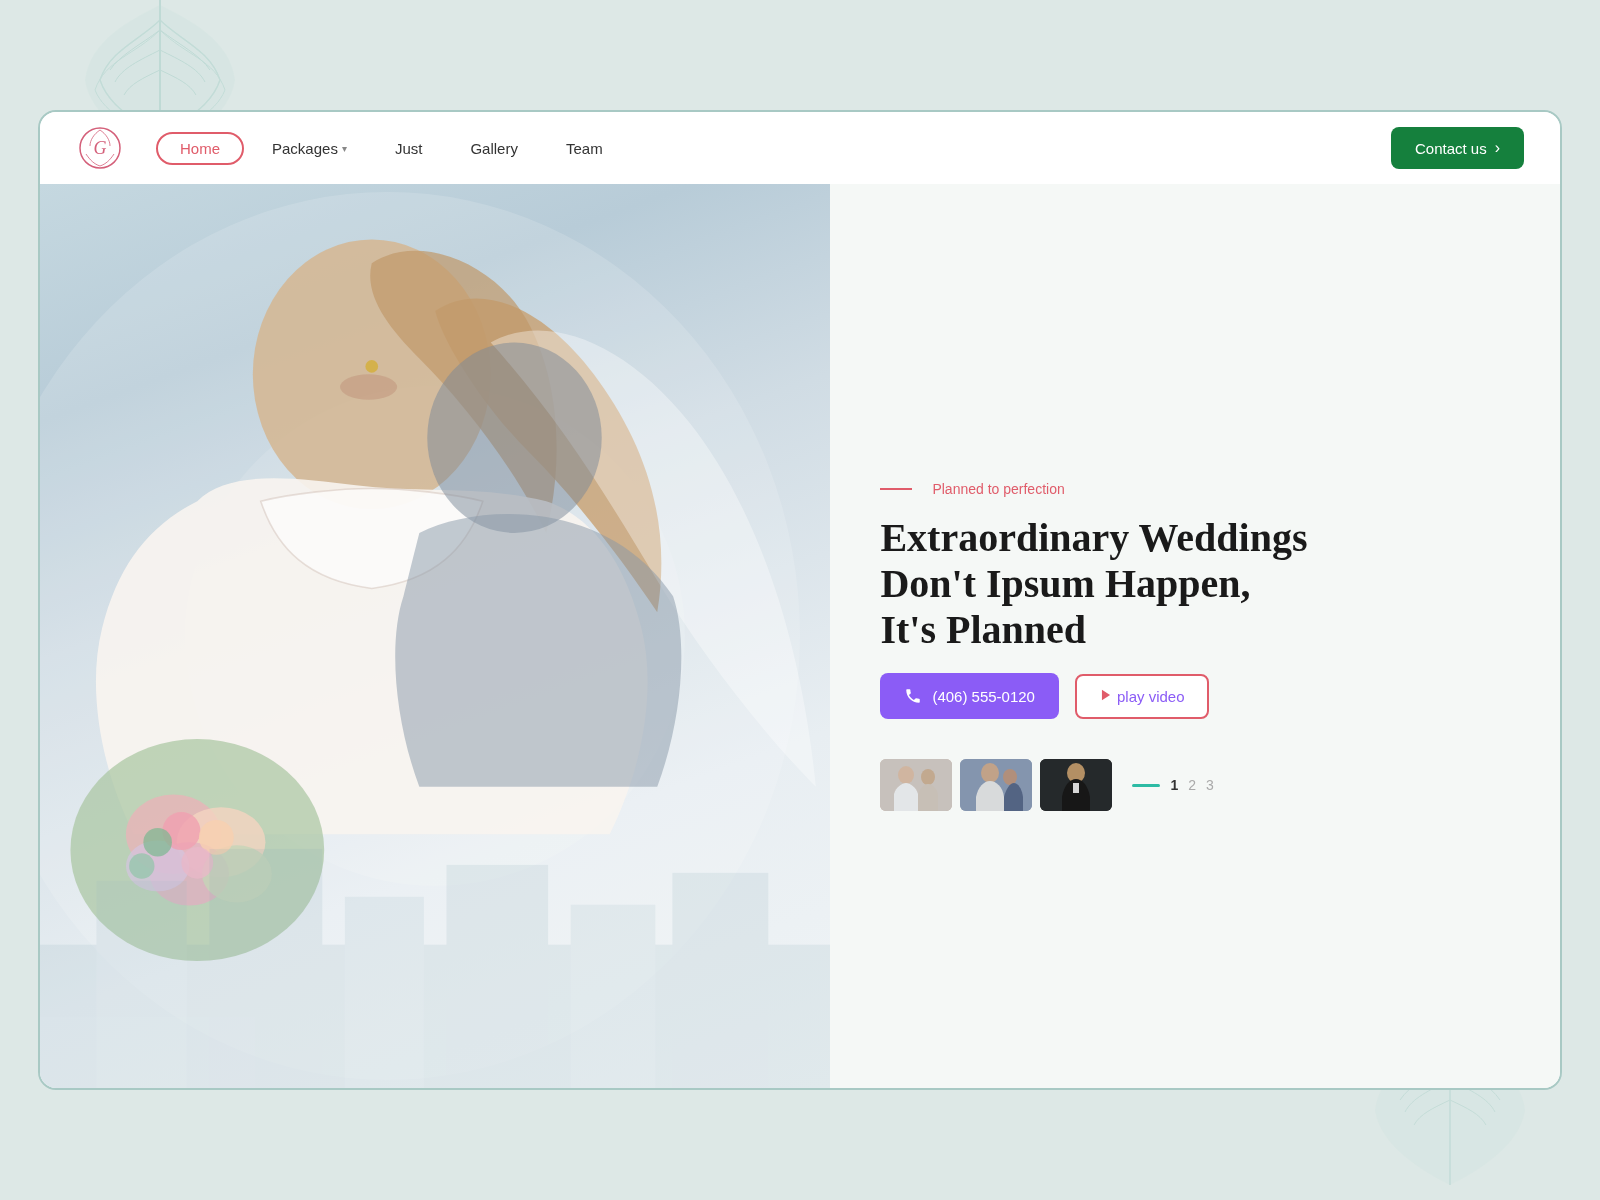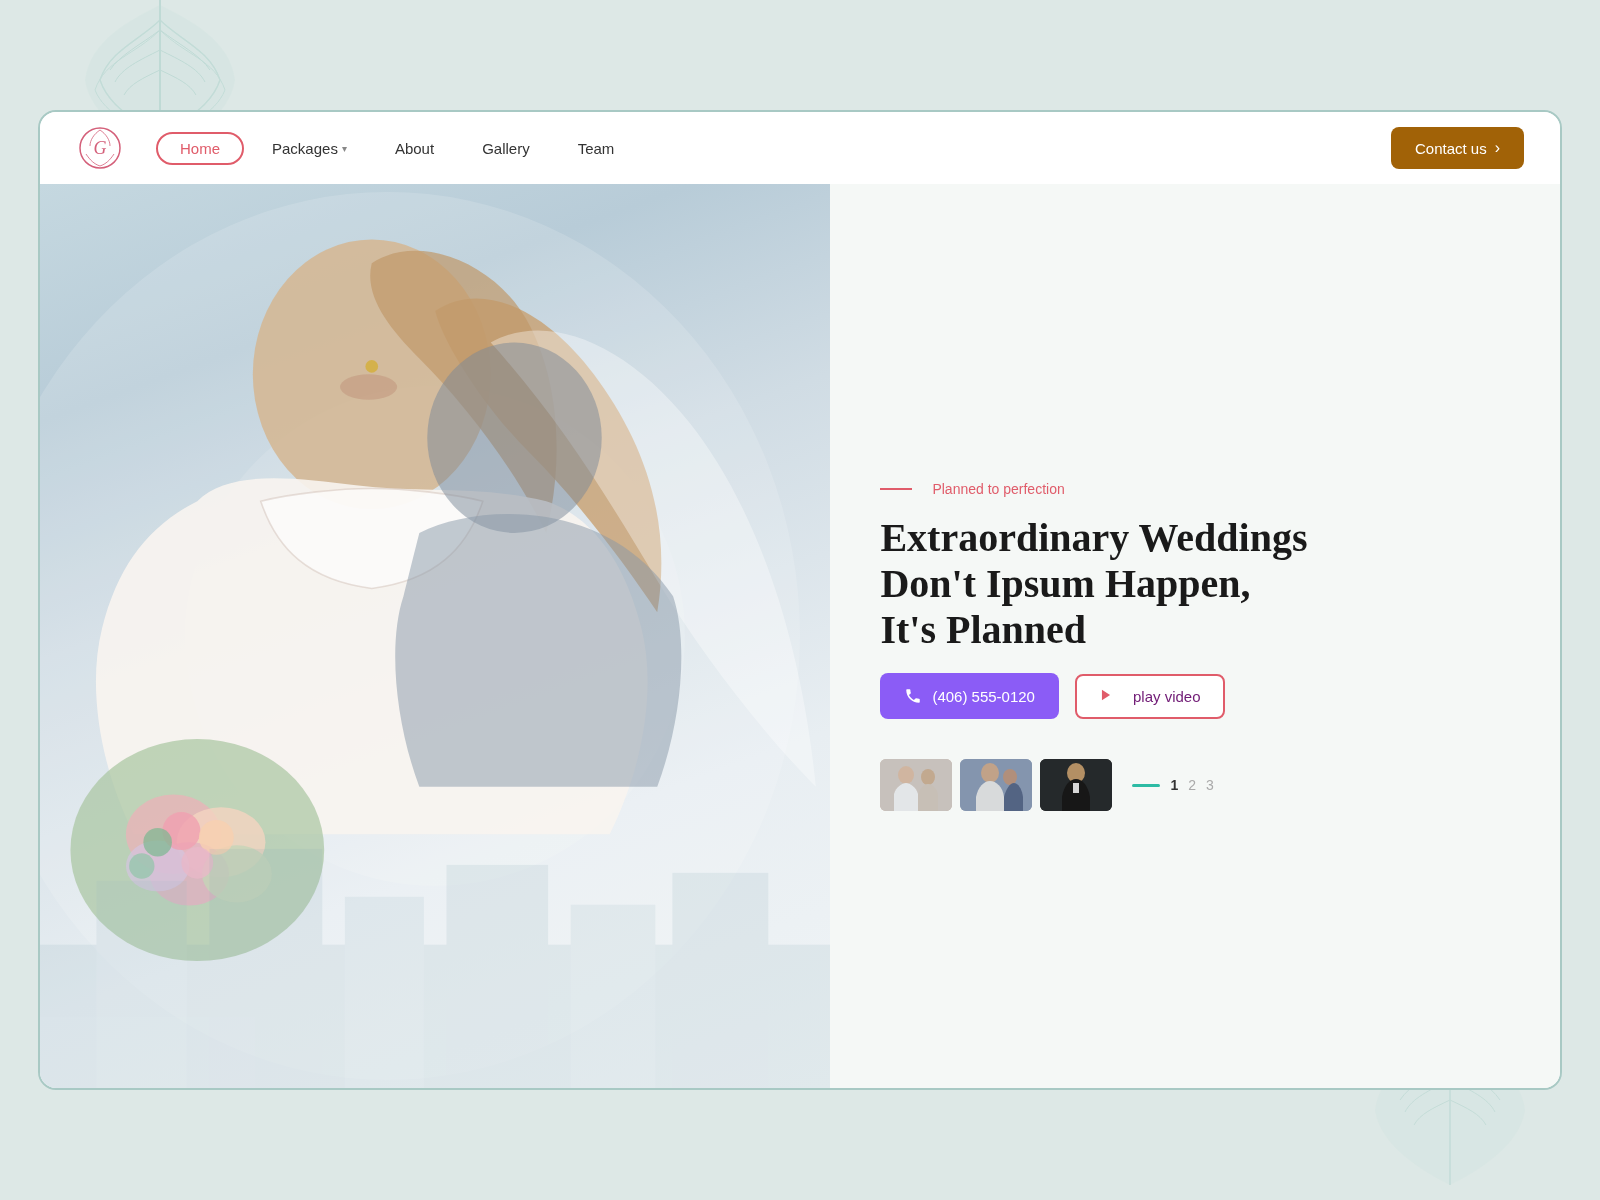--- a/index.html
+++ b/index.html
@@ -79,21 +79,21 @@
     }
     .nav-item.home-item {
       color: #e05c6a;
       border-color: #e05c6a;
     }
     .chevron-down {
       font-size: 10px;
       color: #888;
     }
     .contact-btn {
-      background: #a16207;
+      background: #15803d;
       color: #fff;
       border: none;
       border-radius: 8px;
       padding: 12px 24px;
       font-size: 15px;
       cursor: pointer;
       display: flex;
       align-items: center;
       gap: 8px;
       font-family: 'Arial', sans-serif;
@@ -175,29 +175,29 @@
       font-size: 15px;
       cursor: pointer;
       display: flex;
       align-items: center;
       gap: 10px;
       font-family: 'Arial', sans-serif;
       font-weight: 500;
     }
     .btn-play {
       background: #fff;
-      color: #701a75;
+      color: #8b5cf6;
       border: 2px solid #e05c6a;
       border-radius: 8px;
       padding: 12px 22px;
       font-size: 15px;
       cursor: pointer;
       display: flex;
       align-items: center;
-      gap: 20px;
+      gap: 4px;
       font-family: 'Arial', sans-serif;
       justify-content: center;
     }
     .play-icon {
       color: #e05c6a;
       font-size: 14px;
     }
 
     
     .thumbnails {
@@ -305,21 +305,21 @@
 
     <div class="nav-links">
       <div class="nav-item active home-item">
         <span>Home</span>
       </div>
       <div class="nav-item">
         <span>Packages</span>
         <span class="chevron-down">▾</span>
       </div>
       <div class="nav-item">
-        <span>About</span>
+        <span>Just</span>
       </div>
       <div class="nav-item">
         <span>Gallery</span>
       </div>
       <div class="nav-item">
         <span>Team</span>
       </div>
     </div>
 
     <button class="contact-btn">

